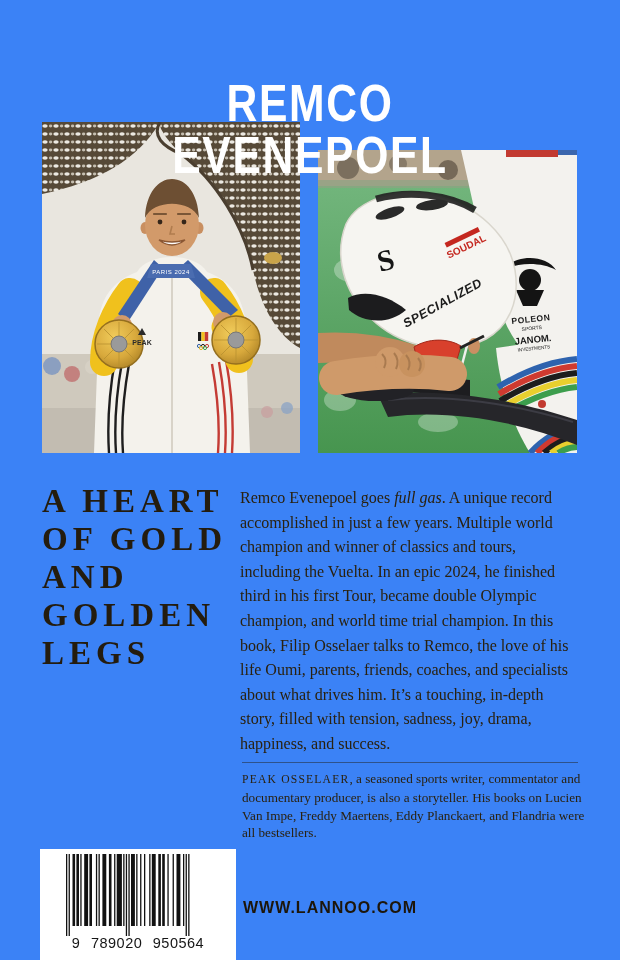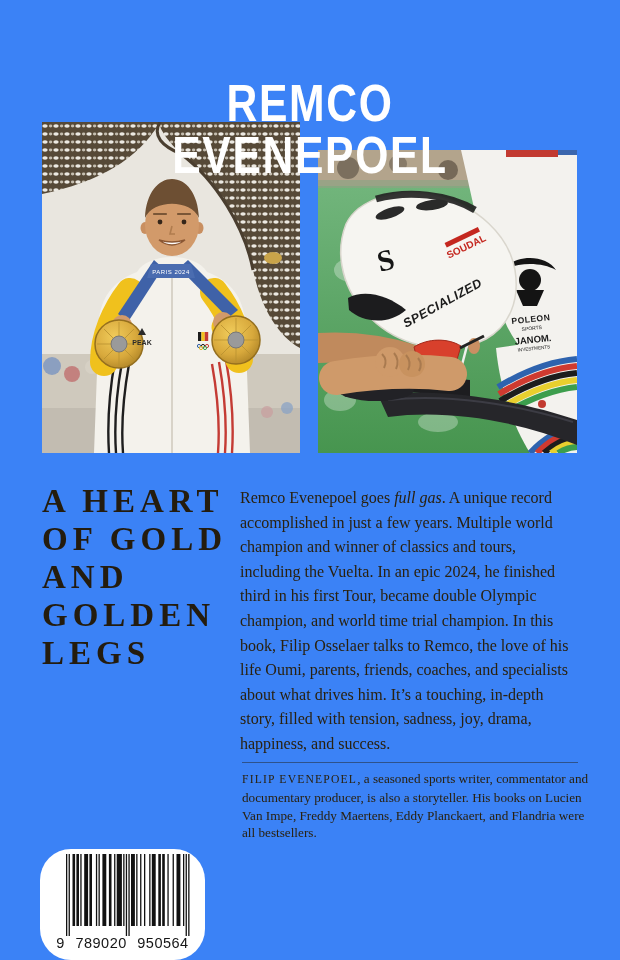--- a/index.html
+++ b/index.html
@@ -44,23 +44,22 @@
   }
   .bio .name{font-size:11.6px;letter-spacing:1.2px;}
   
   .website{
     position:absolute;left:243px;top:899px;
     font-family:"Liberation Sans",sans-serif;font-weight:bold;
     font-size:16px;letter-spacing:1px;color:#1d160a;
   }
   
   .barcode{
-    position:absolute;left:40px;top:849px;width:165px;height:111px;
+    position:absolute;left:40px;top:849px;width:196px;height:111px;
     background:#ffffff;
-    border-radius:31px;
   }
   .barcode svg{position:absolute;left:26px;top:5px;width:124px;height:82px;}
   .isbn{
     position:absolute;left:0;right:0;top:86px;text-align:center;
     font-family:"Liberation Sans",sans-serif;font-size:14.5px;
     letter-spacing:0.5px;word-spacing:6px;color:#161616;
   }
 </style>
 </head>
 <body>
@@ -292,22 +291,23 @@
 
   <h2 class="tagline">A HEART
 OF GOLD
 AND
 GOLDEN
 LEGS</h2>
 
   <p class="blurb"><span>Remco Evenepoel goes </span><span class="it">full gas</span><span>. A unique record accomplished in just a few years. Multiple world champion and winner of classics and tours, including the Vuelta. In an epic 2024, he finished third in his first Tour, became double Olympic champion, and world time trial champion. In this book, Filip Osselaer talks to Remco, the love of his life Oumi, parents, friends, coaches, and specialists about what drives him. It’s a touching, in-depth story, filled with tension, sadness, joy, drama, happiness, and success.</span></p>
 
   <div class="bio-rule"></div>
-  <p class="bio"><span class="name">FILIP EVENEPOEL</span><span>, a seasoned sports writer, commentator and documentary producer, is also a storyteller. His books on Lucien Van Impe, Freddy Maertens, Eddy Planckaert, and Flandria were all bestsellers.</span></p>
-
+  <p class="bio"><span class="name">PEAK OSSELAER</span><span>, a seasoned sports writer, commentator and documentary producer, is also a storyteller. His books on Lucien Van Impe, Freddy Maertens, Eddy Planckaert, and Flandria were all bestsellers.</span></p>
+
+  <div class="website">WWW.LANNOO.COM</div>
 
   <div class="barcode">
     <svg id="barcode-bars" viewBox="0 0 124 82" preserveAspectRatio="none">
         <rect x="0.00" y="0" width="1.30" height="82" fill="#111"></rect>
         <rect x="2.60" y="0" width="1.30" height="82" fill="#111"></rect>
         <rect x="6.50" y="0" width="2.60" height="72" fill="#111"></rect>
         <rect x="10.40" y="0" width="2.60" height="72" fill="#111"></rect>
         <rect x="14.30" y="0" width="1.30" height="72" fill="#111"></rect>
         <rect x="18.20" y="0" width="3.90" height="72" fill="#111"></rect>
         <rect x="23.40" y="0" width="2.60" height="72" fill="#111"></rect>

